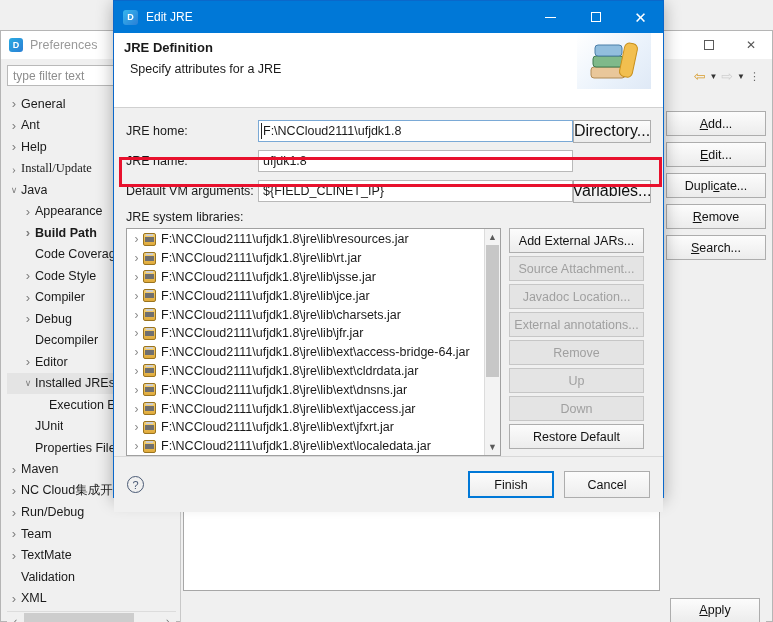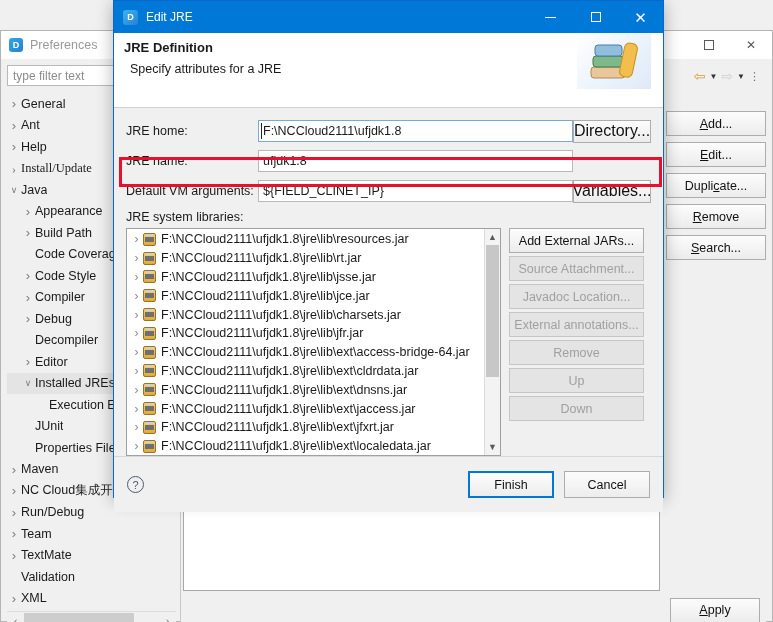--- a/index.html
+++ b/index.html
@@ -275,21 +275,21 @@
               <span class="tlabel">Install/Update</span>
             </div>
             <div class="tree-item" style="padding-left: 0px;">
               <span class="tw open"></span>
               <span class="tlabel">Java</span>
             </div>
             <div class="tree-item" style="padding-left: 14px;">
               <span class="tw closed"></span>
               <span class="tlabel">Appearance</span>
             </div>
-            <div class="tree-item" style="padding-left: 14px;">
+            <div class="tree-item" style="padding-left: 14px; font-weight: bold;">
               <span class="tw closed"></span>
               <span class="tlabel">Build Path</span>
             </div>
             <div class="tree-item" style="padding-left: 14px;">
               <span class="tw none"></span>
               <span class="tlabel">Code Coverage</span>
             </div>
             <div class="tree-item" style="padding-left: 14px;">
               <span class="tw closed"></span>
               <span class="tlabel">Code Style</span>
@@ -553,20 +553,21 @@
       </div>
     </div>
     <div id="libs-btns">
         <div class="lbtn">Add External JARs...</div>
         <div class="lbtn dis">Source Attachment...</div>
         <div class="lbtn dis">Javadoc Location...</div>
         <div class="lbtn dis">External annotations...</div>
         <div class="lbtn dis">Remove</div>
         <div class="lbtn dis">Up</div>
         <div class="lbtn dis">Down</div>
+        <div class="lbtn">Restore Default</div>
       </div>
   </div>
 
   <div id="jre-footer">
     <span class="circ-q">?</span>
     <span class="dlg-fspacer"></span>
     <div class="dbtn focused">Finish</div>
     <div class="dbtn">Cancel</div>
   </div>
 </div>

